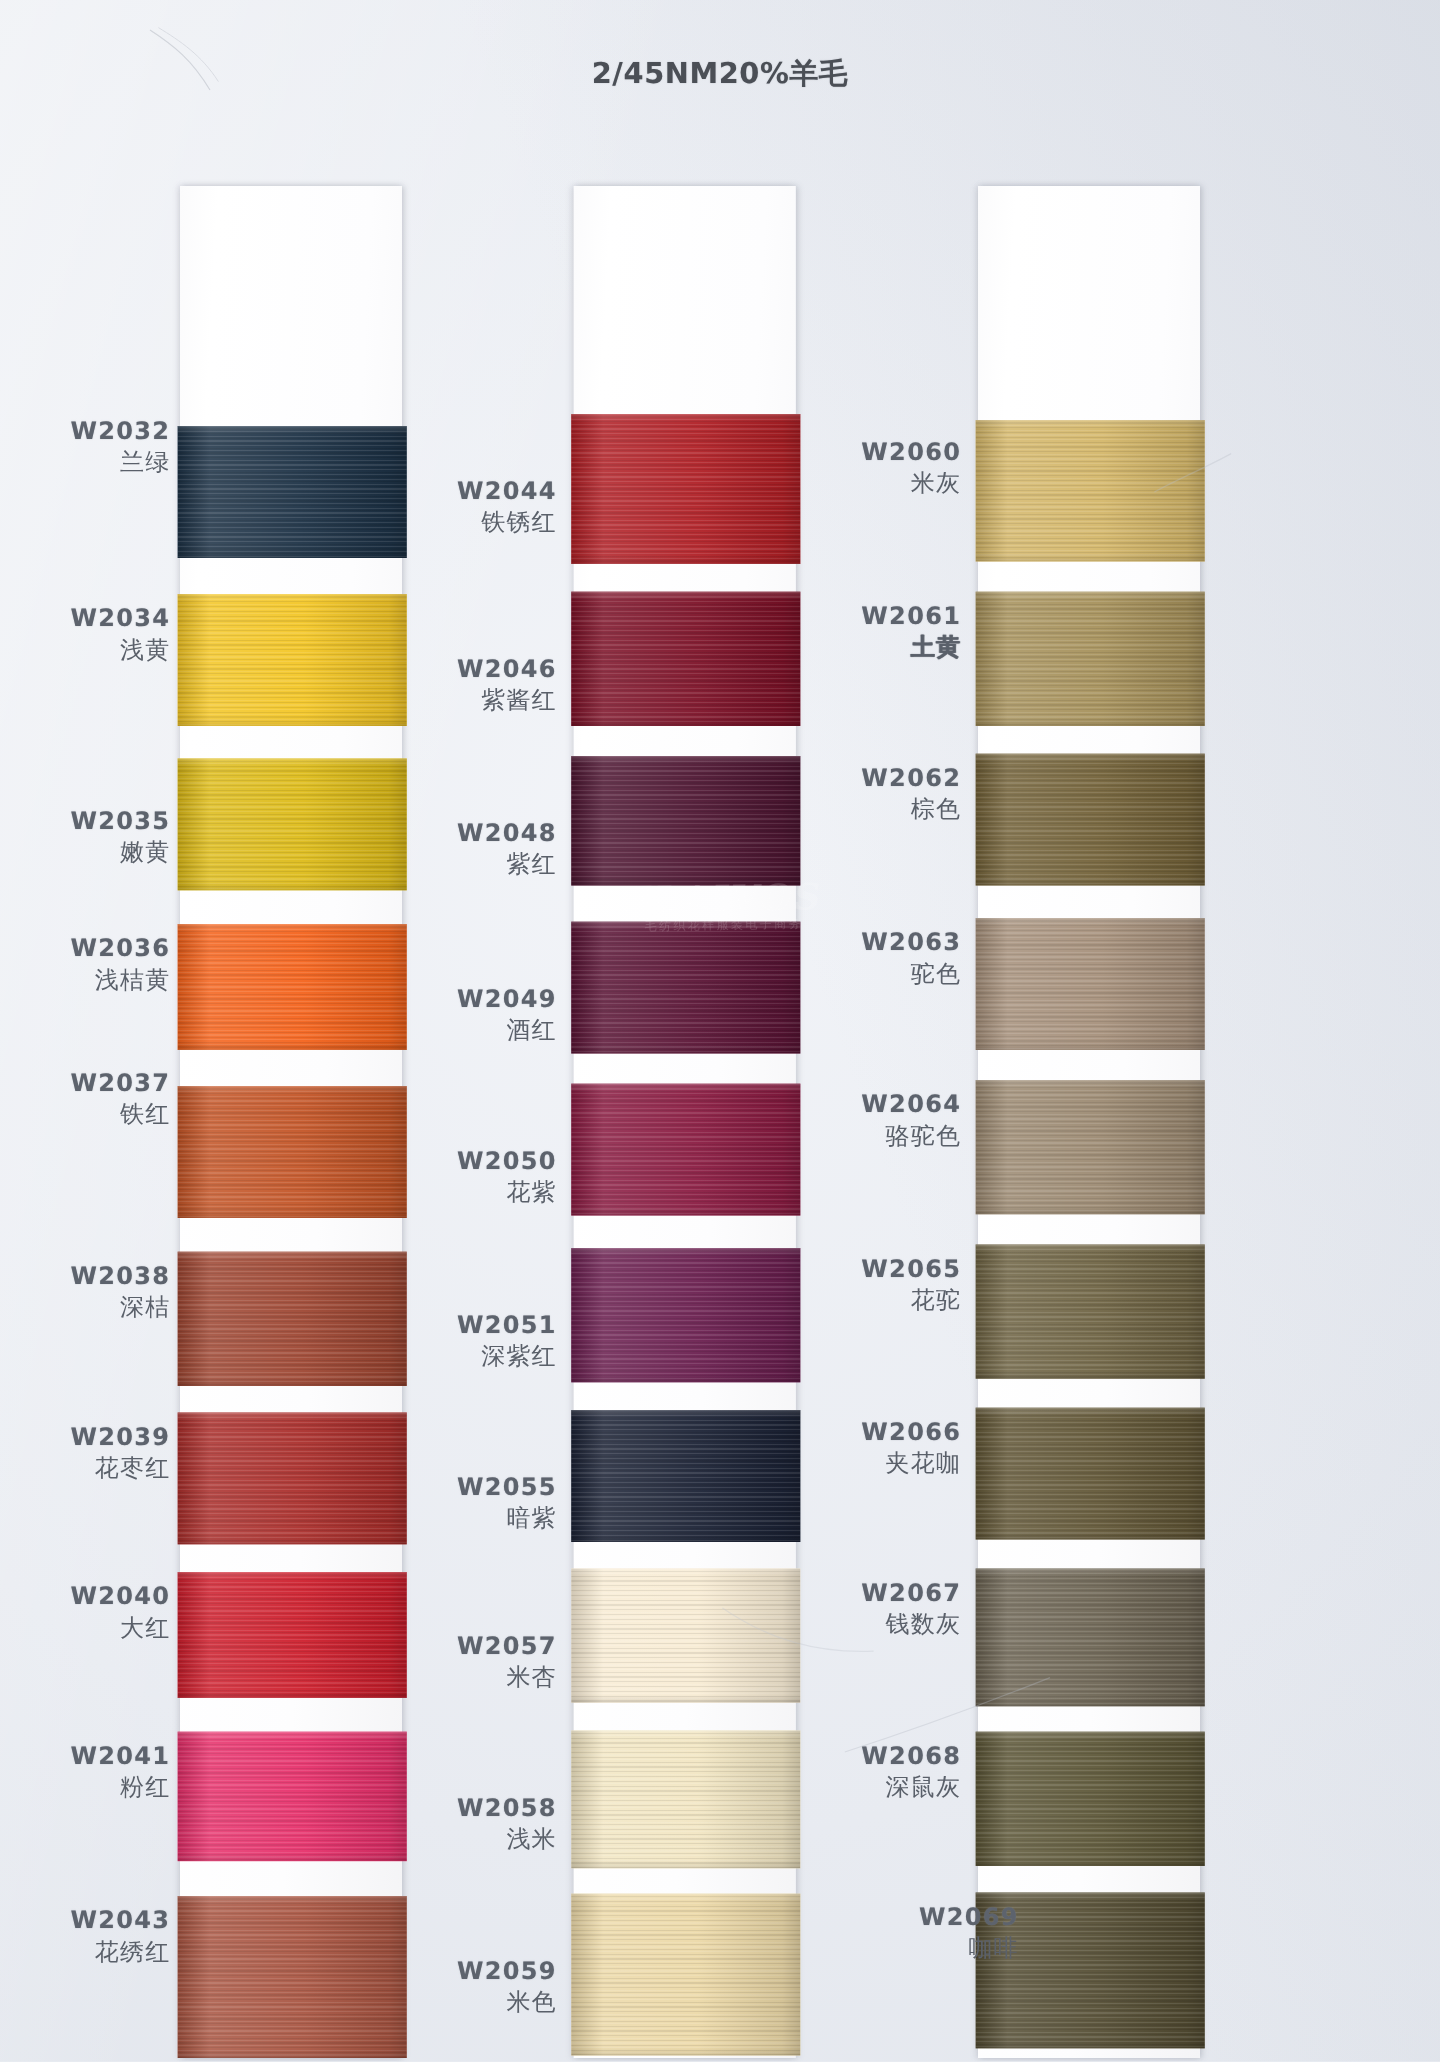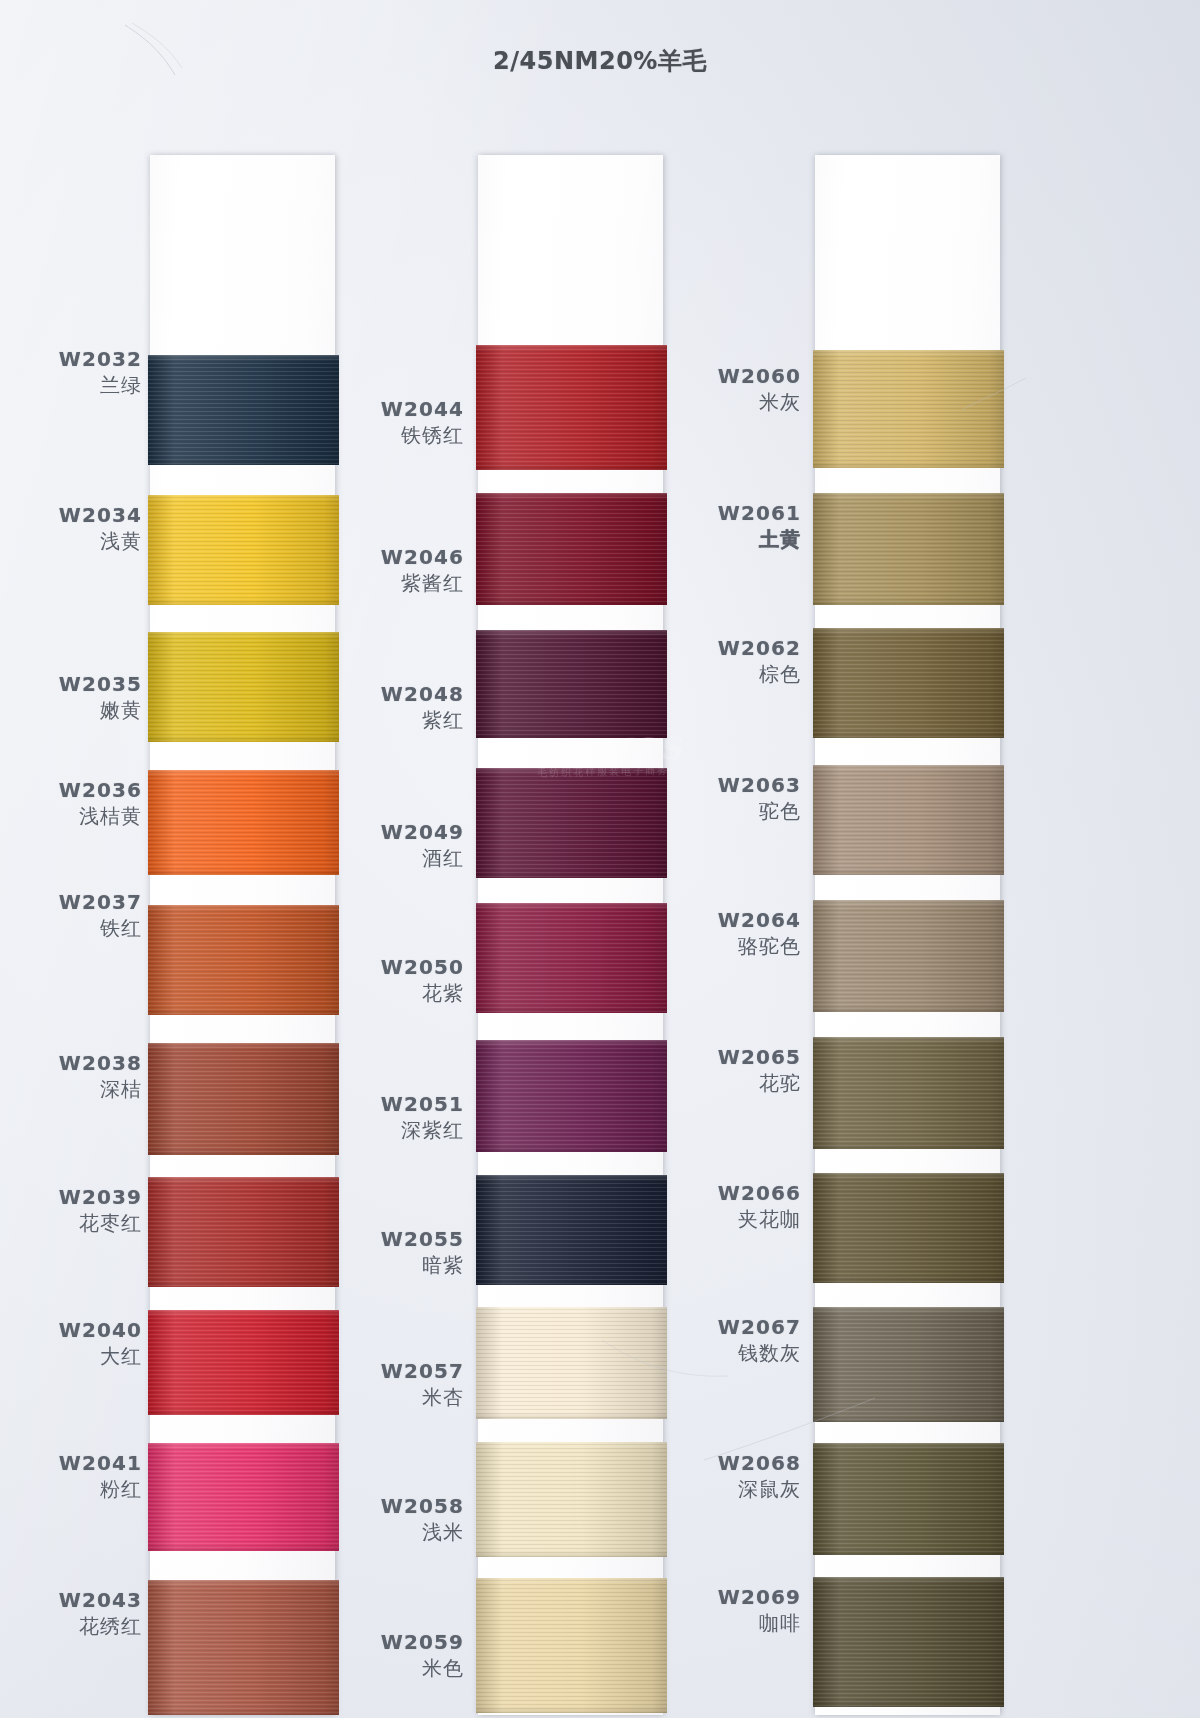--- a/index.html
+++ b/index.html
@@ -465,21 +465,21 @@
         <div class="name">夹花咖</div>
       </div>
       <div class="label" style="top: 1315px;">
         <div class="code">W2067</div>
         <div class="name">钱数灰</div>
       </div>
       <div class="label" style="top: 1451px;">
         <div class="code">W2068</div>
         <div class="name">深鼠灰</div>
       </div>
-      <div class="label" style="top: 1585px;">
+      <div class="label" style="top: 1585px; padding-left: 48px;">
         <div class="code">W2069</div>
         <div class="name">咖啡</div>
       </div>
     </div>
 </div>
 
 <div class="watermark">
   <div class="wm-main">ELAIVOS</div>
   <div class="wm-sub">毛纺织花样服装电子商务</div>
 </div>

